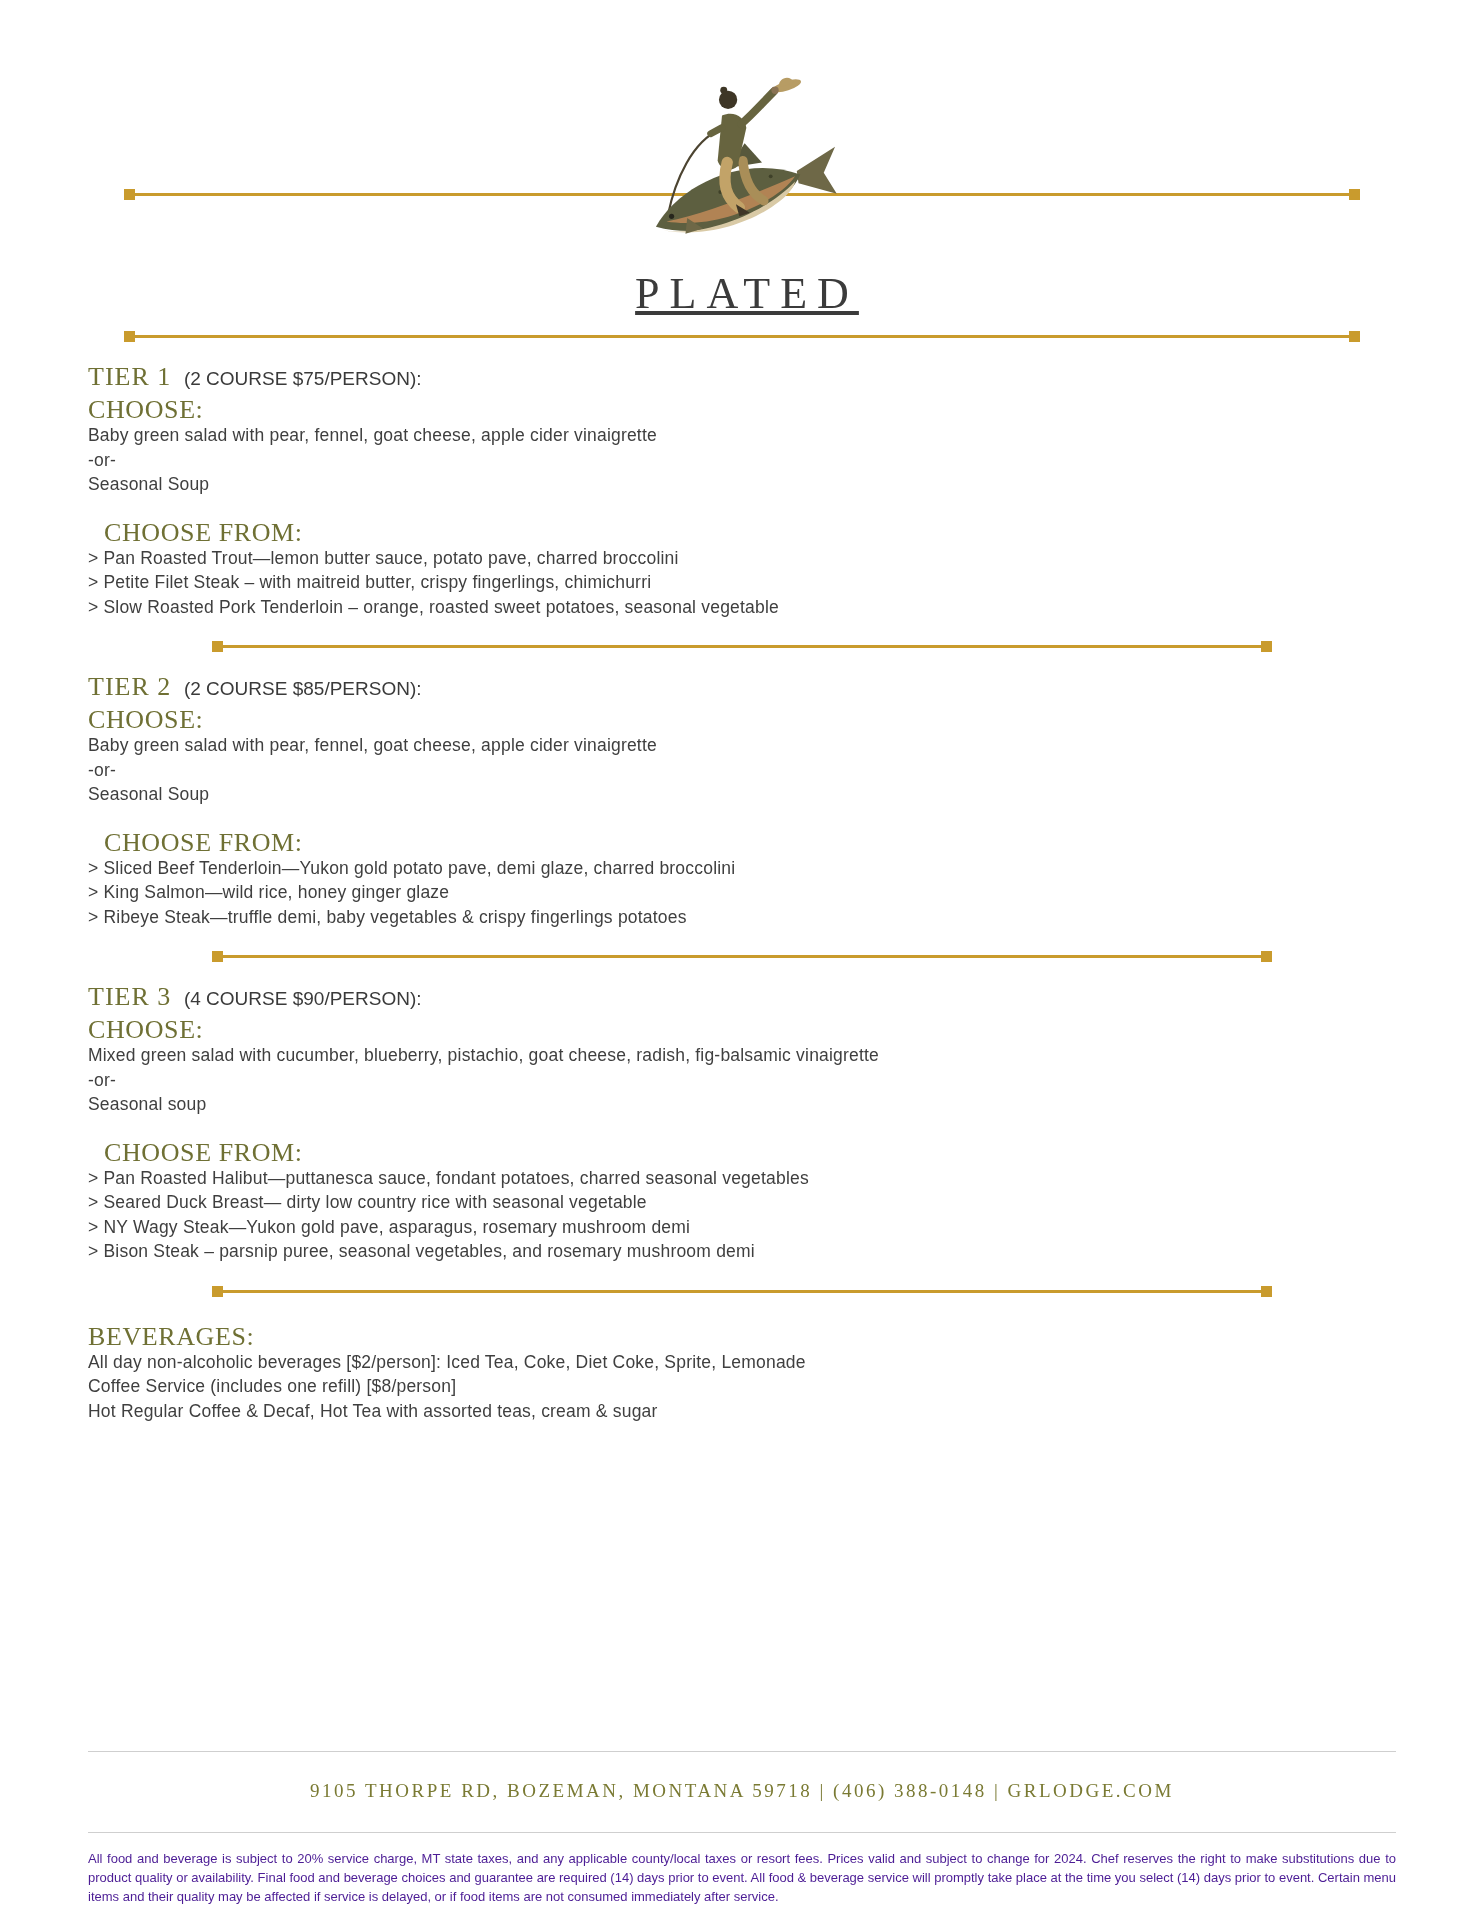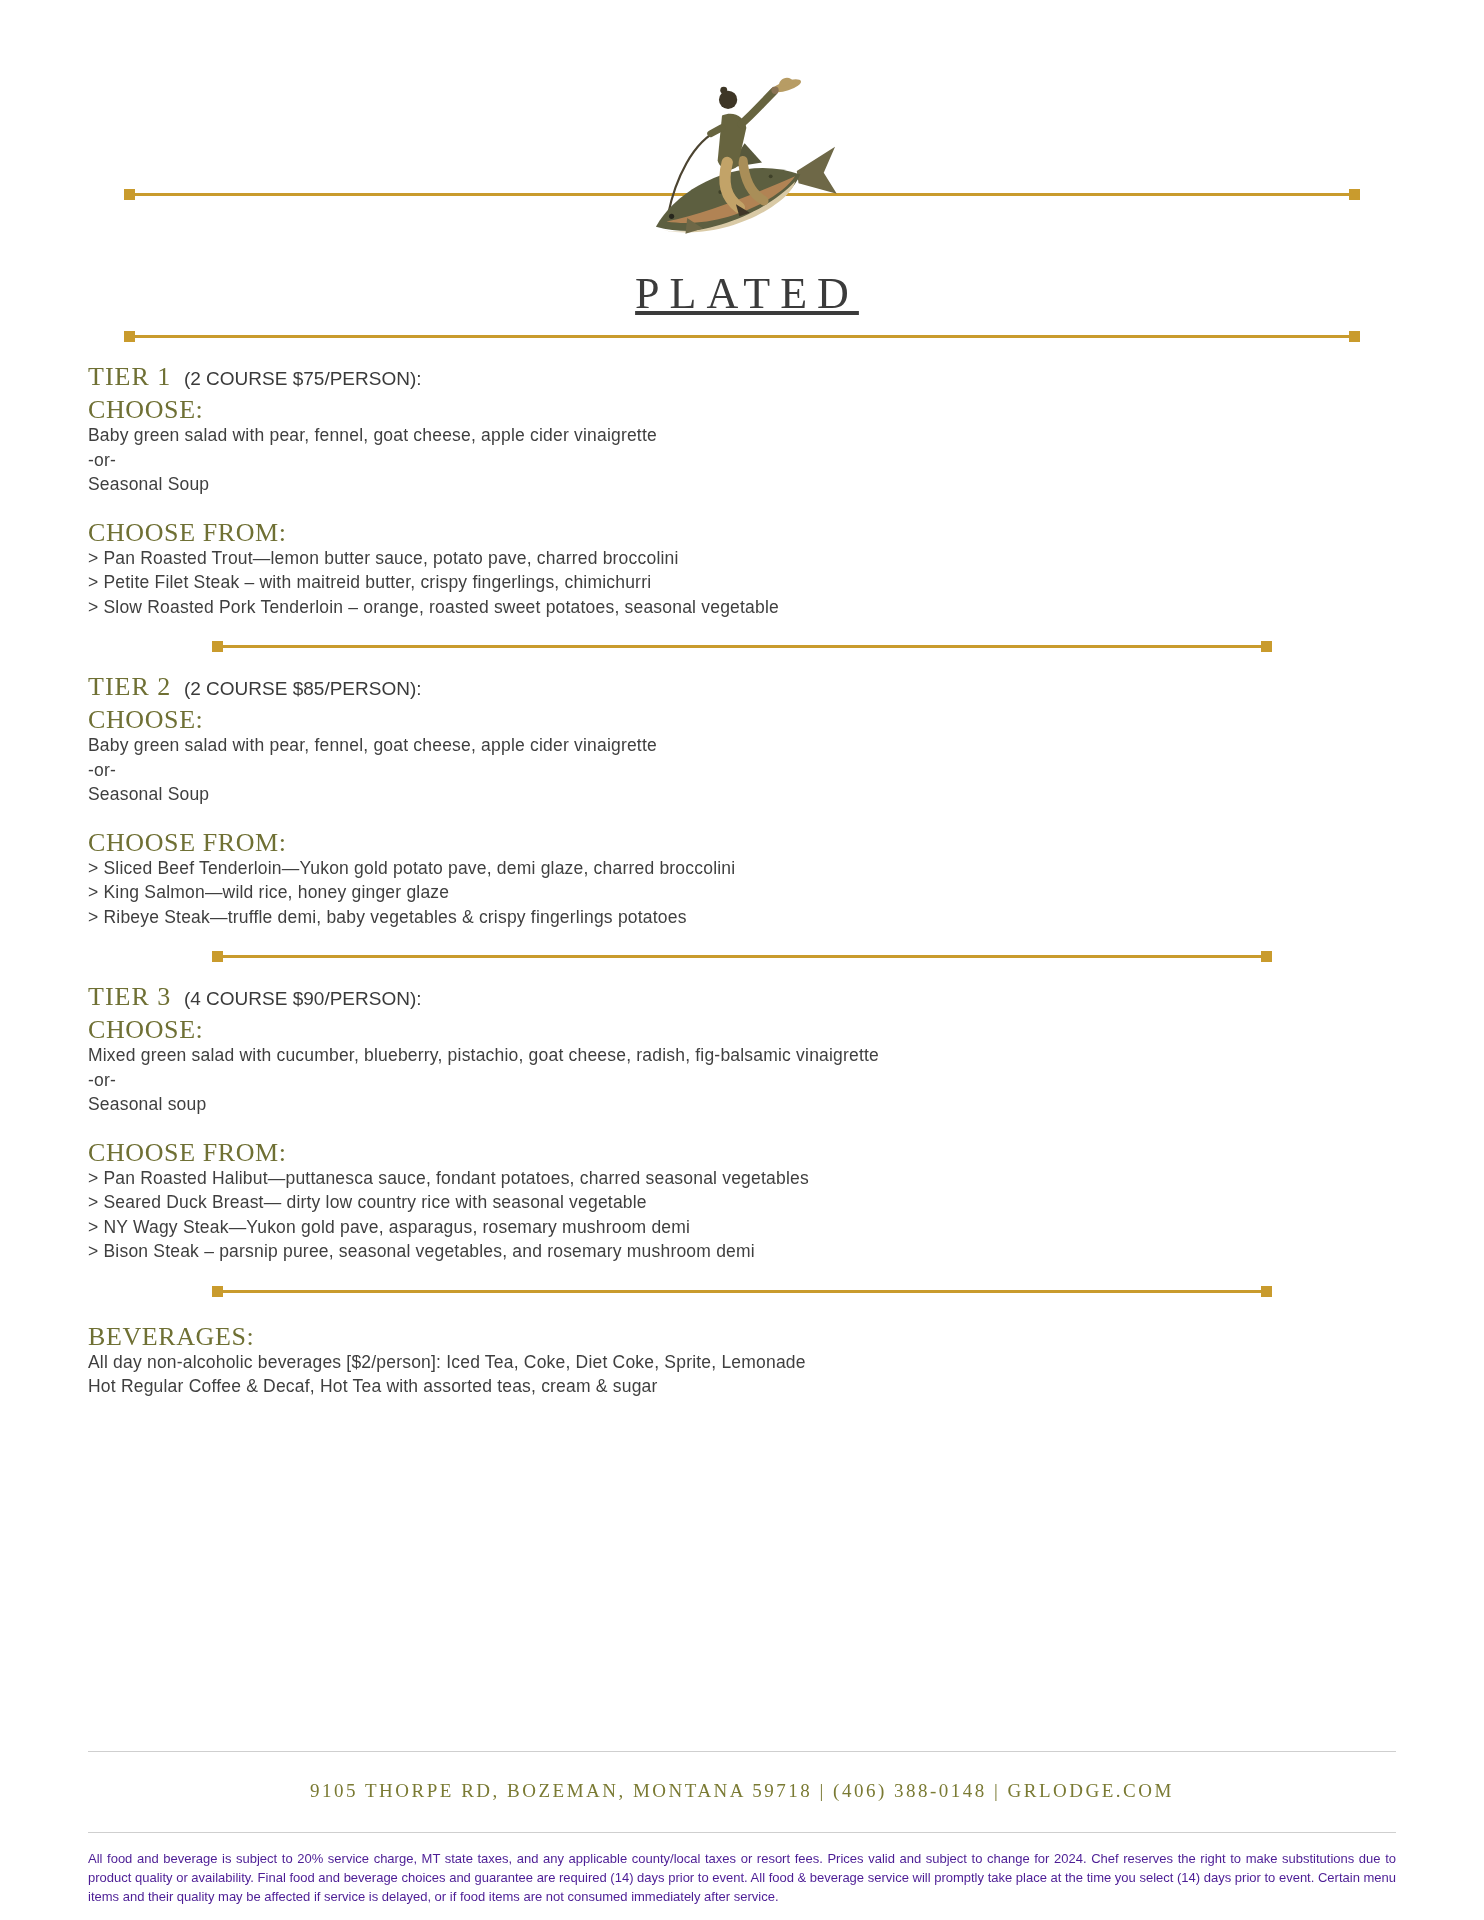--- a/index.html
+++ b/index.html
@@ -75,21 +75,21 @@
   }
   .tier-price { font-size: 19px; color: #3a3a3a; margin-left: 6px; }
 
   .label {
     font-family: "Liberation Serif", serif;
     font-size: 26px;
     color: #6f7034;
     letter-spacing: 0.6px;
     line-height: 27px;
   }
-  .choose-from { margin-top: 22px; }
+  .choose-from { margin-top: 22px; margin-left: 16px; }
 
   .menu-line {
     margin: 0;
     font-size: 17.5px;
     line-height: 24.5px;
     color: #3f3f3f;
     letter-spacing: 0.2px;
   }
 
   .beverages { padding-top: 30px; padding-bottom: 10px; }
@@ -228,20 +228,21 @@
       <p class="menu-line">&gt; Seared Duck Breast— dirty low country rice with seasonal vegetable</p>
       <p class="menu-line">&gt; NY Wagy Steak—Yukon gold pave, asparagus, rosemary mushroom demi</p>
       <p class="menu-line">&gt; Bison Steak – parsnip puree, seasonal vegetables, and rosemary mushroom demi</p>
     </section>
 
     <div class="divider"></div>
 
     <section class="beverages">
       <div class="label">BEVERAGES:</div>
       <p class="menu-line">All day non-alcoholic beverages [$2/person]: Iced Tea, Coke, Diet Coke, Sprite, Lemonade</p>
+      <p class="menu-line">Coffee Service (includes one refill) [$8/person]</p>
       <p class="menu-line">Hot Regular Coffee &amp; Decaf, Hot Tea with assorted teas, cream &amp; sugar</p>
     </section>
 
   </main>
 
   <footer class="footer">
     <hr class="footer-rule">
     <div class="footer-address">9105 THORPE RD, BOZEMAN, MONTANA 59718  |  (406) 388-0148  |  GRLODGE.COM</div>
     <hr class="footer-rule">
     <p class="fine-print">All food and beverage is subject to 20% service charge, MT state taxes, and any applicable county/local taxes or resort fees. Prices valid and subject to change for 2024. Chef reserves the right to make substitutions due to product quality or availability. Final food and beverage choices and guarantee are required (14) days prior to event. All food &amp; beverage service will promptly take place at the time you select (14) days prior to event. Certain menu items and their quality may be affected if service is delayed, or if food items are not consumed immediately after service.</p>

